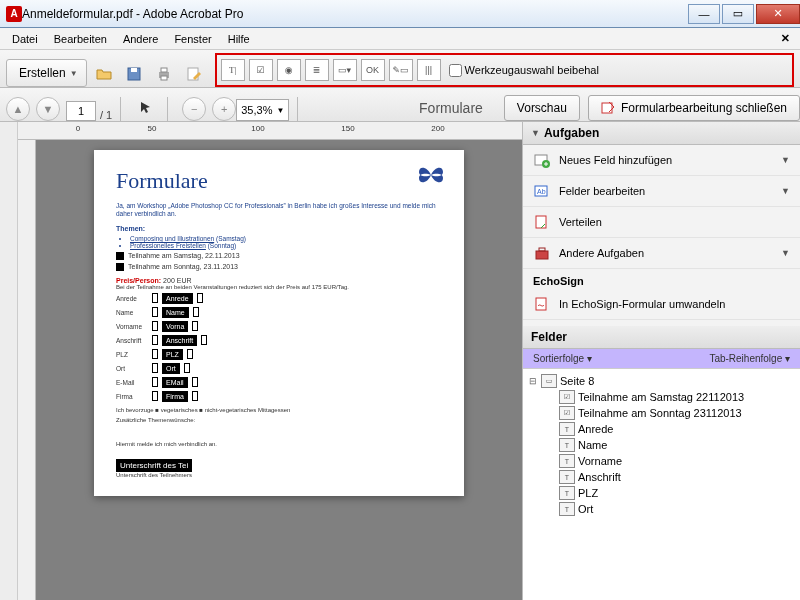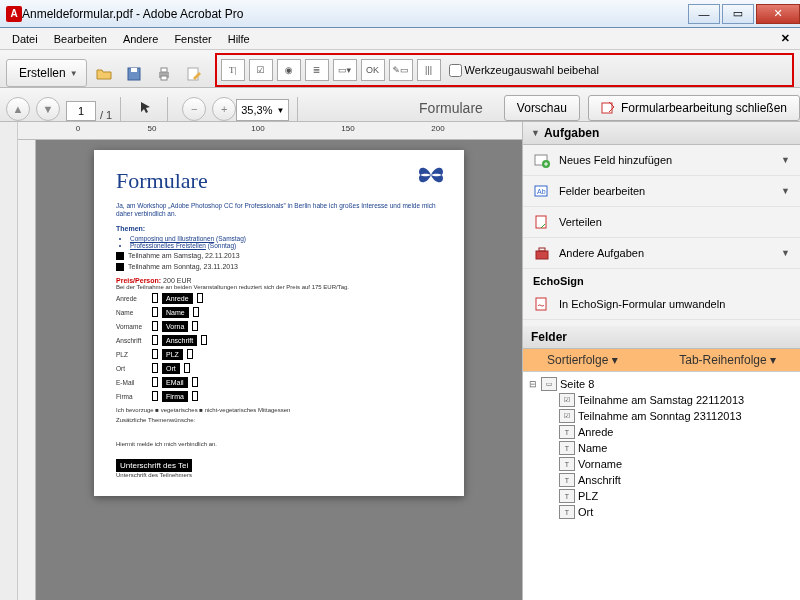--- a/index.html
+++ b/index.html
@@ -62,21 +62,21 @@
 .sig { background:#000; color:#fff; padding:2px 4px; font-size:8px; margin-top:12px; display:inline-block; }
 .sigline { font-size:6px; }
 
 .rightpanel { width:278px; background:#f3f3f3; border-left:1px solid #bbb; display:flex; flex-direction:column; }
 .panelhdr { background:linear-gradient(#eee,#ddd); border-bottom:1px solid #bbb; padding:4px 8px; font-weight:bold; font-size:12px; display:flex; align-items:center; gap:4px; }
 .panelhdr .tw { color:#555; font-size:9px; }
 .taskrow { display:flex; align-items:center; padding:6px 10px; gap:8px; font-size:11px; border-bottom:1px solid #e3e3e3; }
 .taskrow .ticon { width:18px; height:18px; display:flex; align-items:center; justify-content:center; }
 .taskrow .exp { margin-left:auto; color:#555; font-size:9px; }
 .subhdr { padding:6px 10px 2px; font-weight:bold; font-size:11px; }
-.sortbar { display:flex; padding:4px 24px; font-size:12px; color:#333; border-bottom:1px solid #ccc; background:#fdba74; }
+.sortbar { display:flex; padding:4px 10px; font-size:10px; color:#333; border-bottom:1px solid #ccc; background:#c4b5fd; }
 .sortbar .r { margin-left:auto; }
 .tree { flex:1; overflow:auto; background:#fff; font-size:11px; padding:4px 2px; }
 .tree .node { display:flex; align-items:center; gap:3px; padding:1px 4px; }
 .tree .node .tg { width:9px; color:#666; font-size:9px; }
 .tree .node .ic { width:16px; height:14px; border:1px solid #888; background:#f4f4f4; display:flex; align-items:center; justify-content:center; font-size:7px; color:#555; }
 .tree .child { padding-left:22px; }
 </style>
 </head>
 <body>
 

